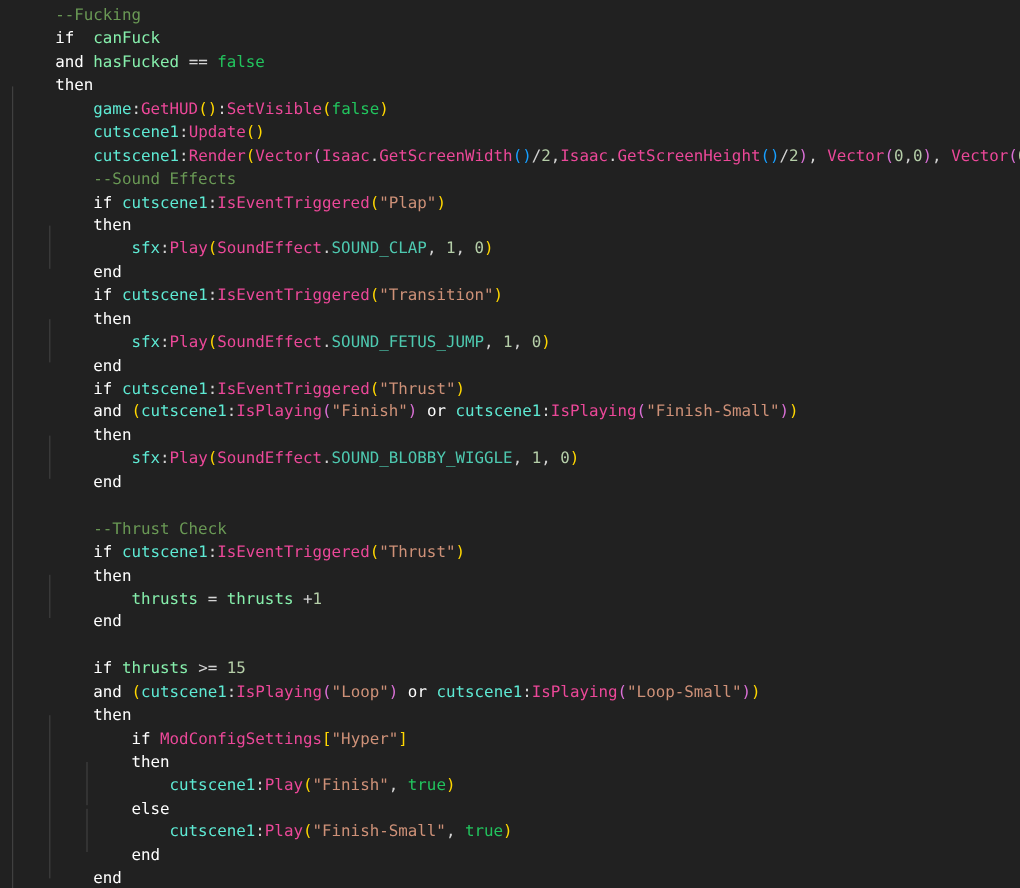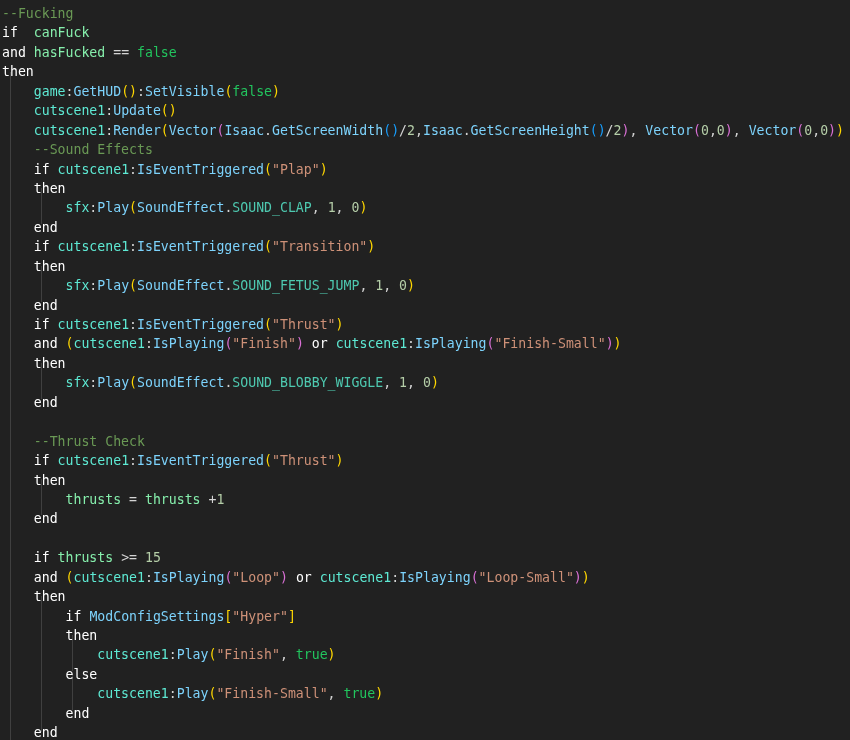--- a/index.html
+++ b/index.html
@@ -21,40 +21,41 @@
   }
   .code-area {
     position: relative;
     white-space: pre;
   }
   .line {
     height: 19.45px;
     white-space: pre;
     position: relative;
     padding-left: 2px;
+    margin-left: 44px;
   }
   
   .guide {
     position: absolute;
     width: 1px;
     background: #404040;
     top: 0;
     bottom: 0;
   }
   .guide-layer {
     position: absolute;
     left: 0; top: 0; right: 0; bottom: 0;
     pointer-events: none;
   }
   
   .t-comment   { color: #6a9955; }
   .t-keyword   { color: #ffffff; }
   .t-ident     { color: #86efac; }
   .t-object    { color: #5eead4; }
-  .t-method    { color: #7dd3fc; }
+  .t-method    { color: #ec4899; }
   .t-const     { color: #4ec9b0; text-align: center; }
   .t-string    { color: #ce9178; }
   .t-number    { color: #b5cea8; }
   .t-bool      { color: #22c55e; }
   .t-op        { color: #d4d4d4; }
   .t-plain     { color: #d4d4d4; }
   .t-br0       { color: #ffd700; }
   .t-br1       { color: #da70d6; }
   .t-br2       { color: #179fff; }
 </style>

